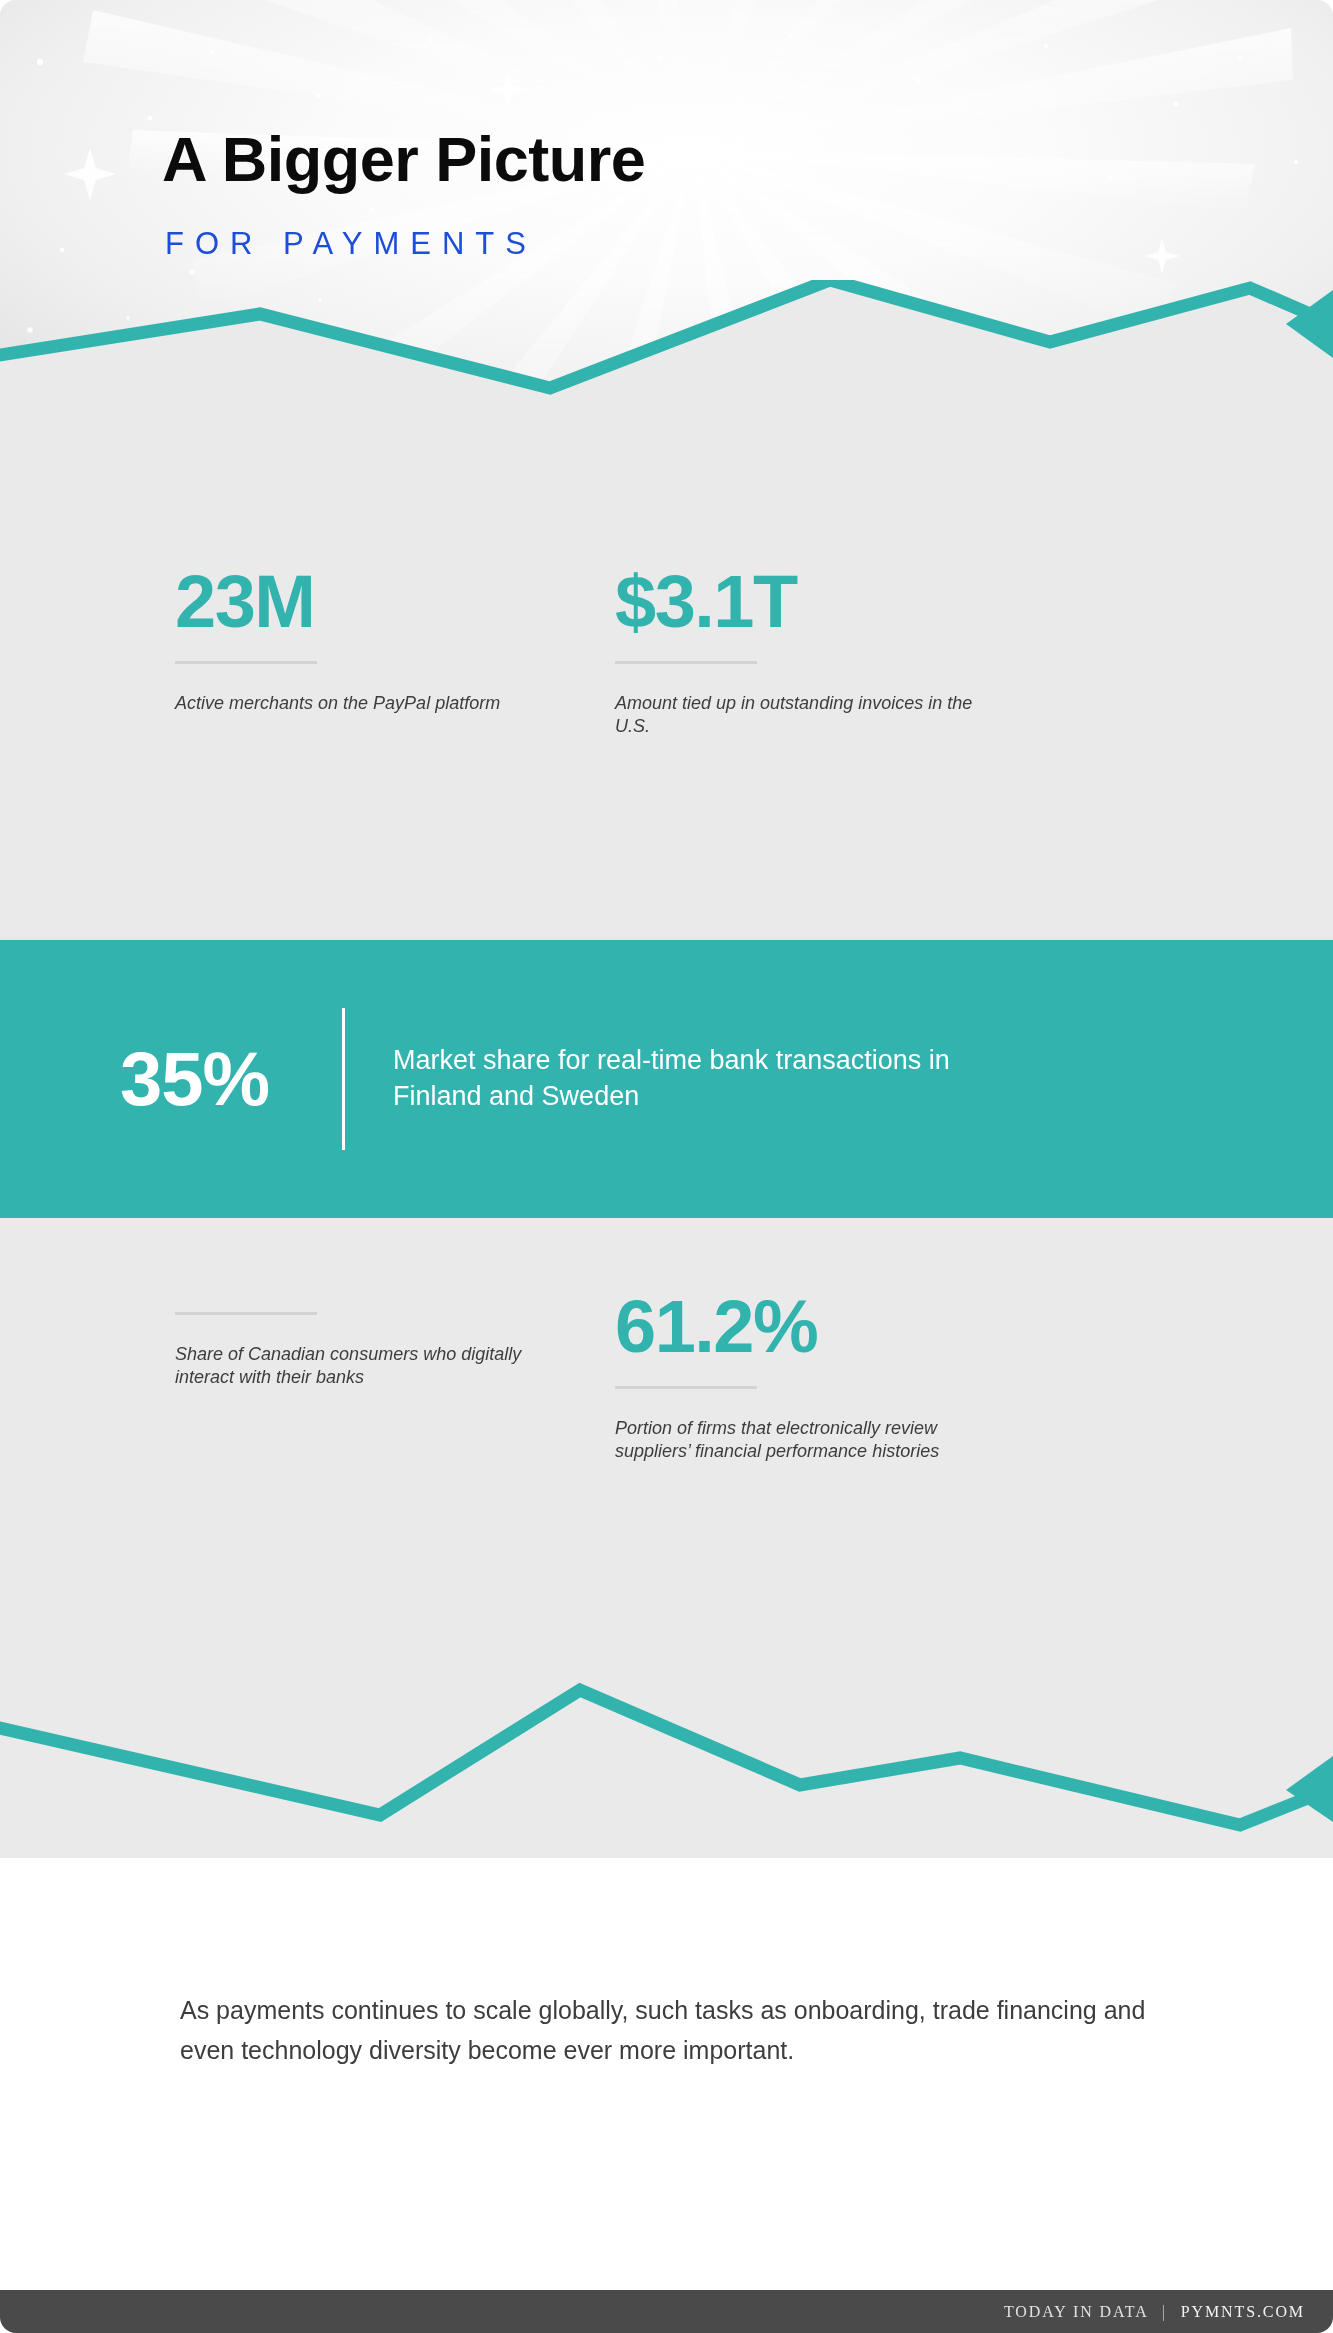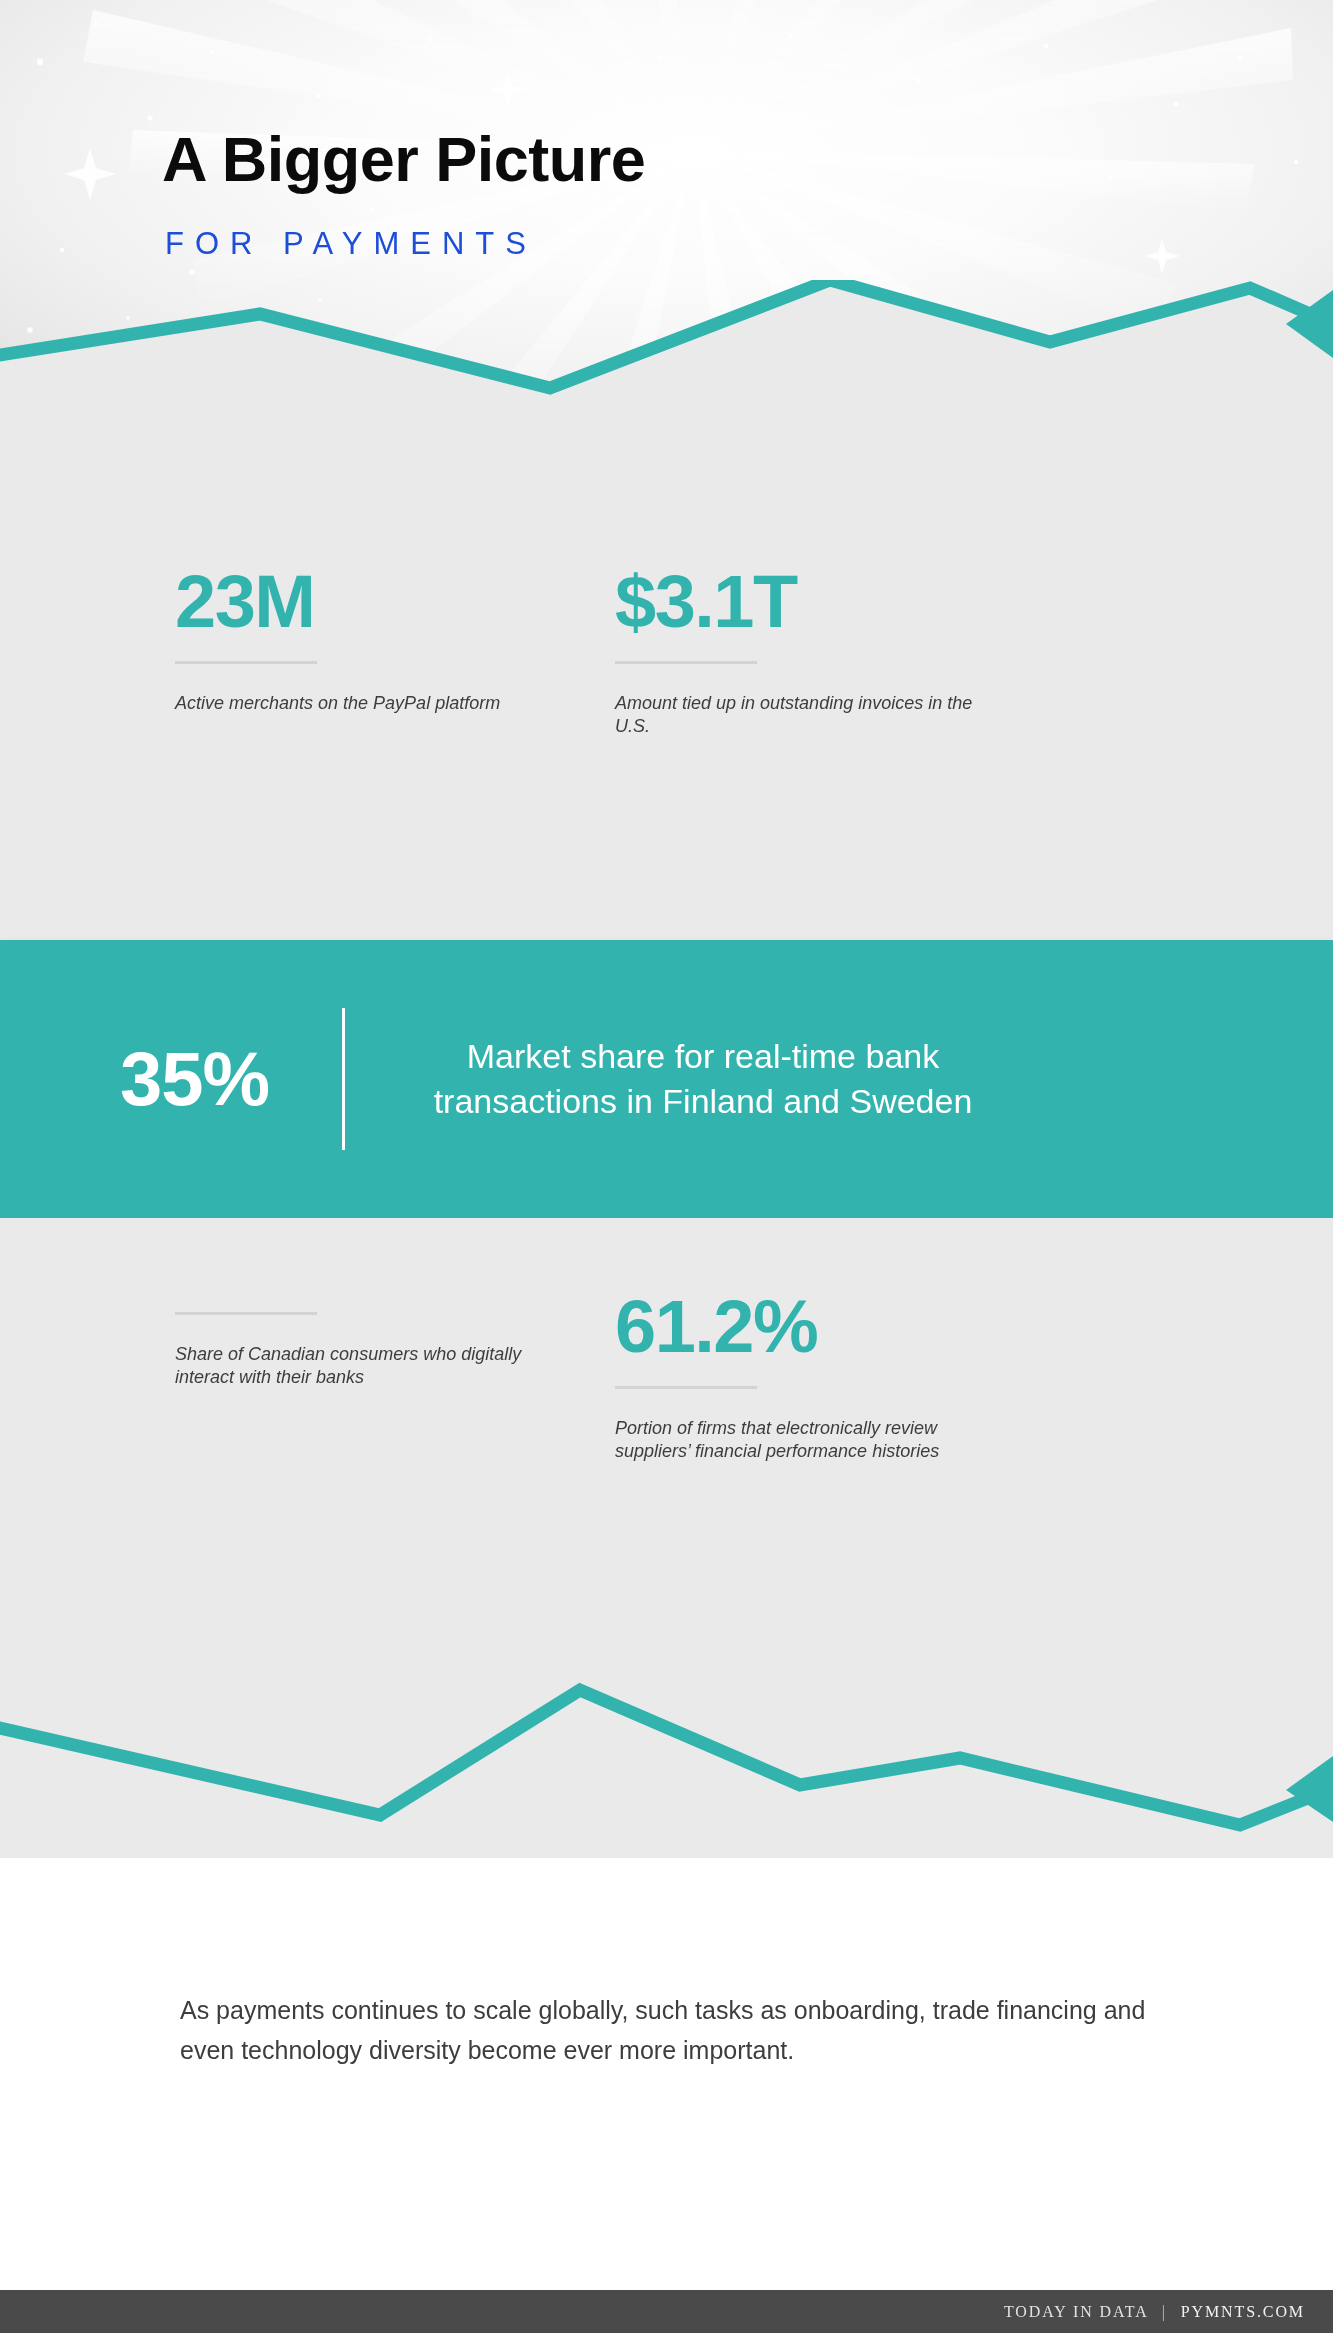--- a/index.html
+++ b/index.html
@@ -14,20 +14,21 @@
     overflow: hidden;
     position: relative;
   }
 
   .page {
     position: relative;
     width: 1333px;
     height: 2333px;
     background: #ffffff;
     overflow: hidden;
+    border-radius: 16px;
   }
 
   
   .hero {
     position: absolute;
     left: 0; top: 0;
     width: 1333px;
     height: 500px;
     overflow: hidden;
     background: #e8e9e9;
@@ -157,26 +158,25 @@
   }
   .teal-divider {
     width: 3px;
     height: 142px;
     background: #ffffff;
     margin-left: 42px;
     margin-right: 48px;
     flex: 0 0 auto;
   }
   .teal-desc {
-    font-size: 34px;
+    font-size: 27px;
     font-weight: 400;
     color: #ffffff;
     line-height: 1.32;
     max-width: 620px;
-    text-align: center;
   }
 
   
   .panel-gray-2 {
     position: absolute;
     left: 0;
     top: 1218px;
     width: 1333px;
     height: 640px;
     background: #eaeaea;

